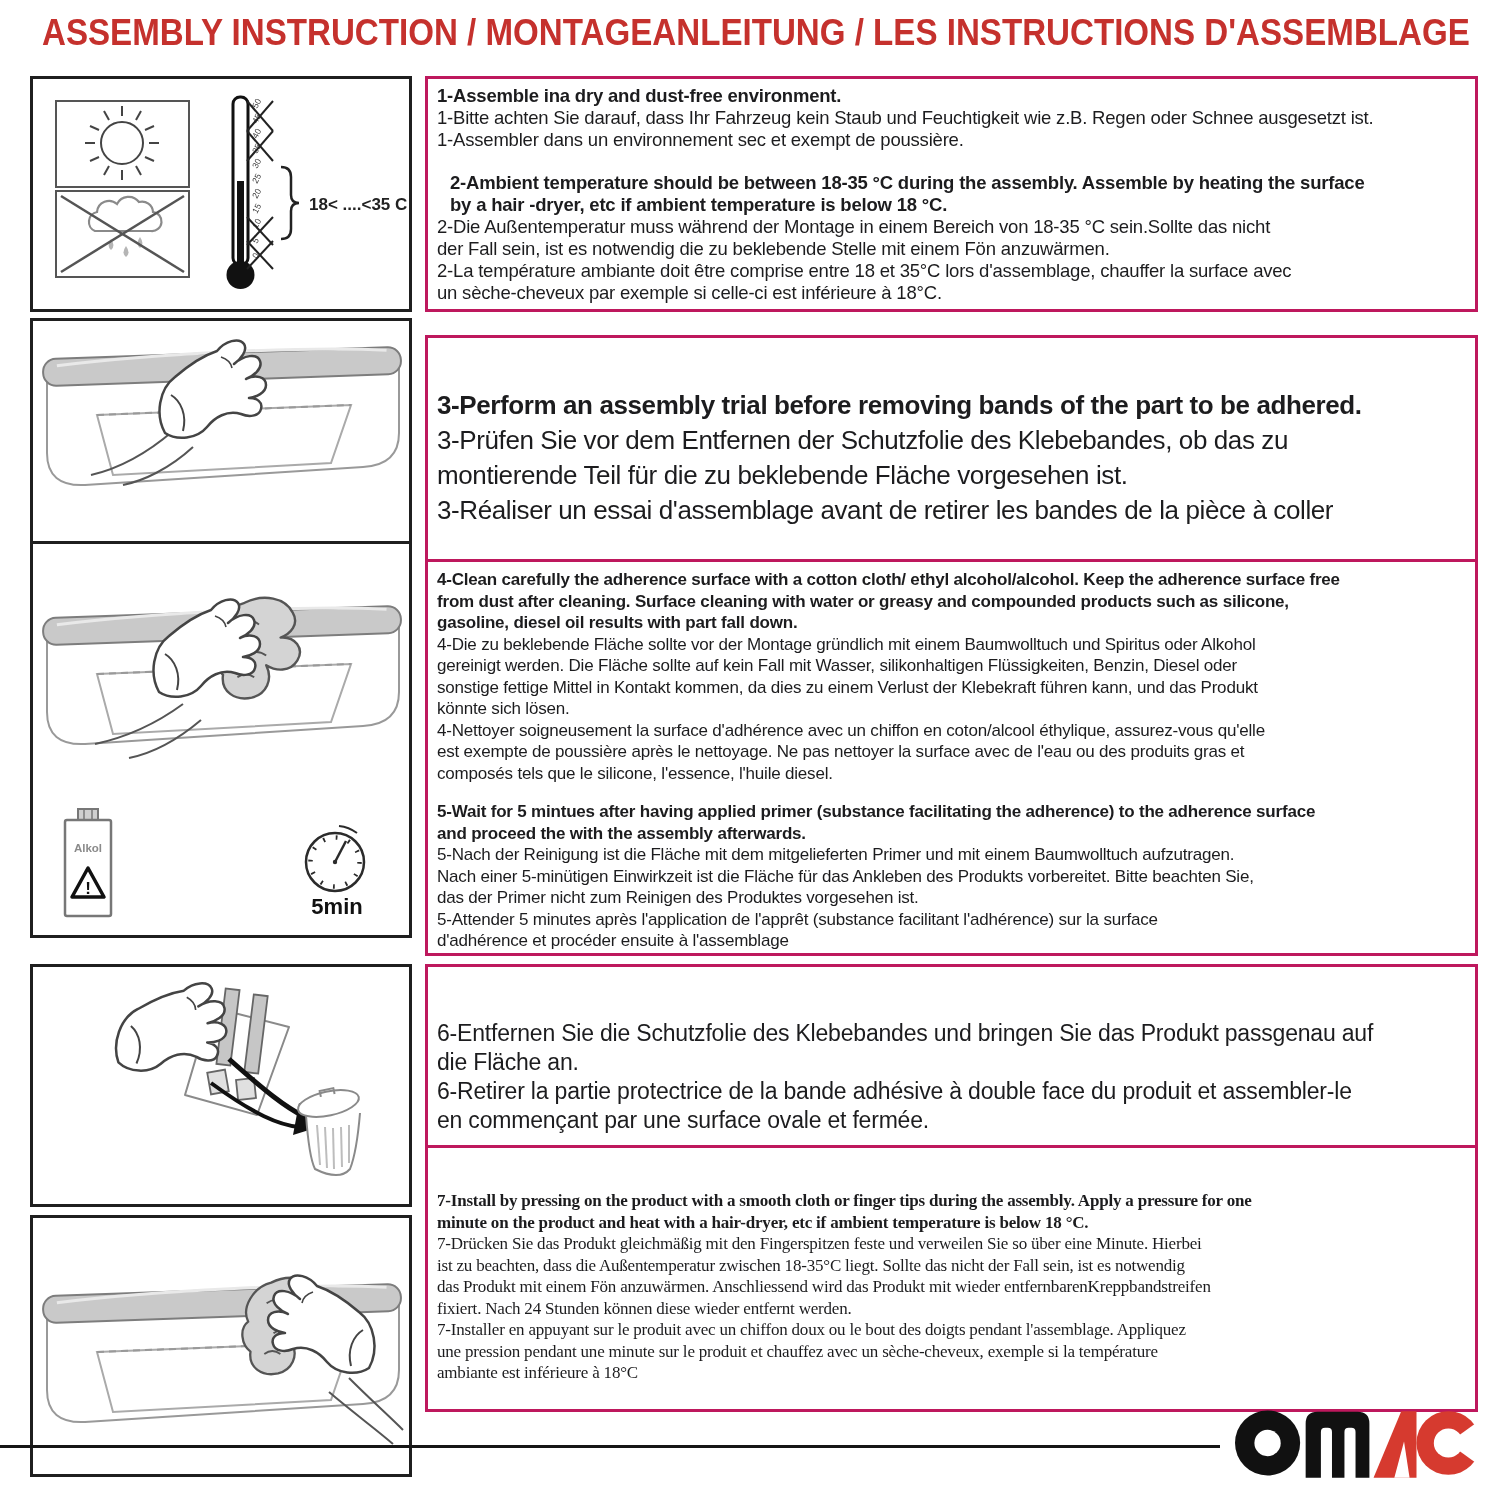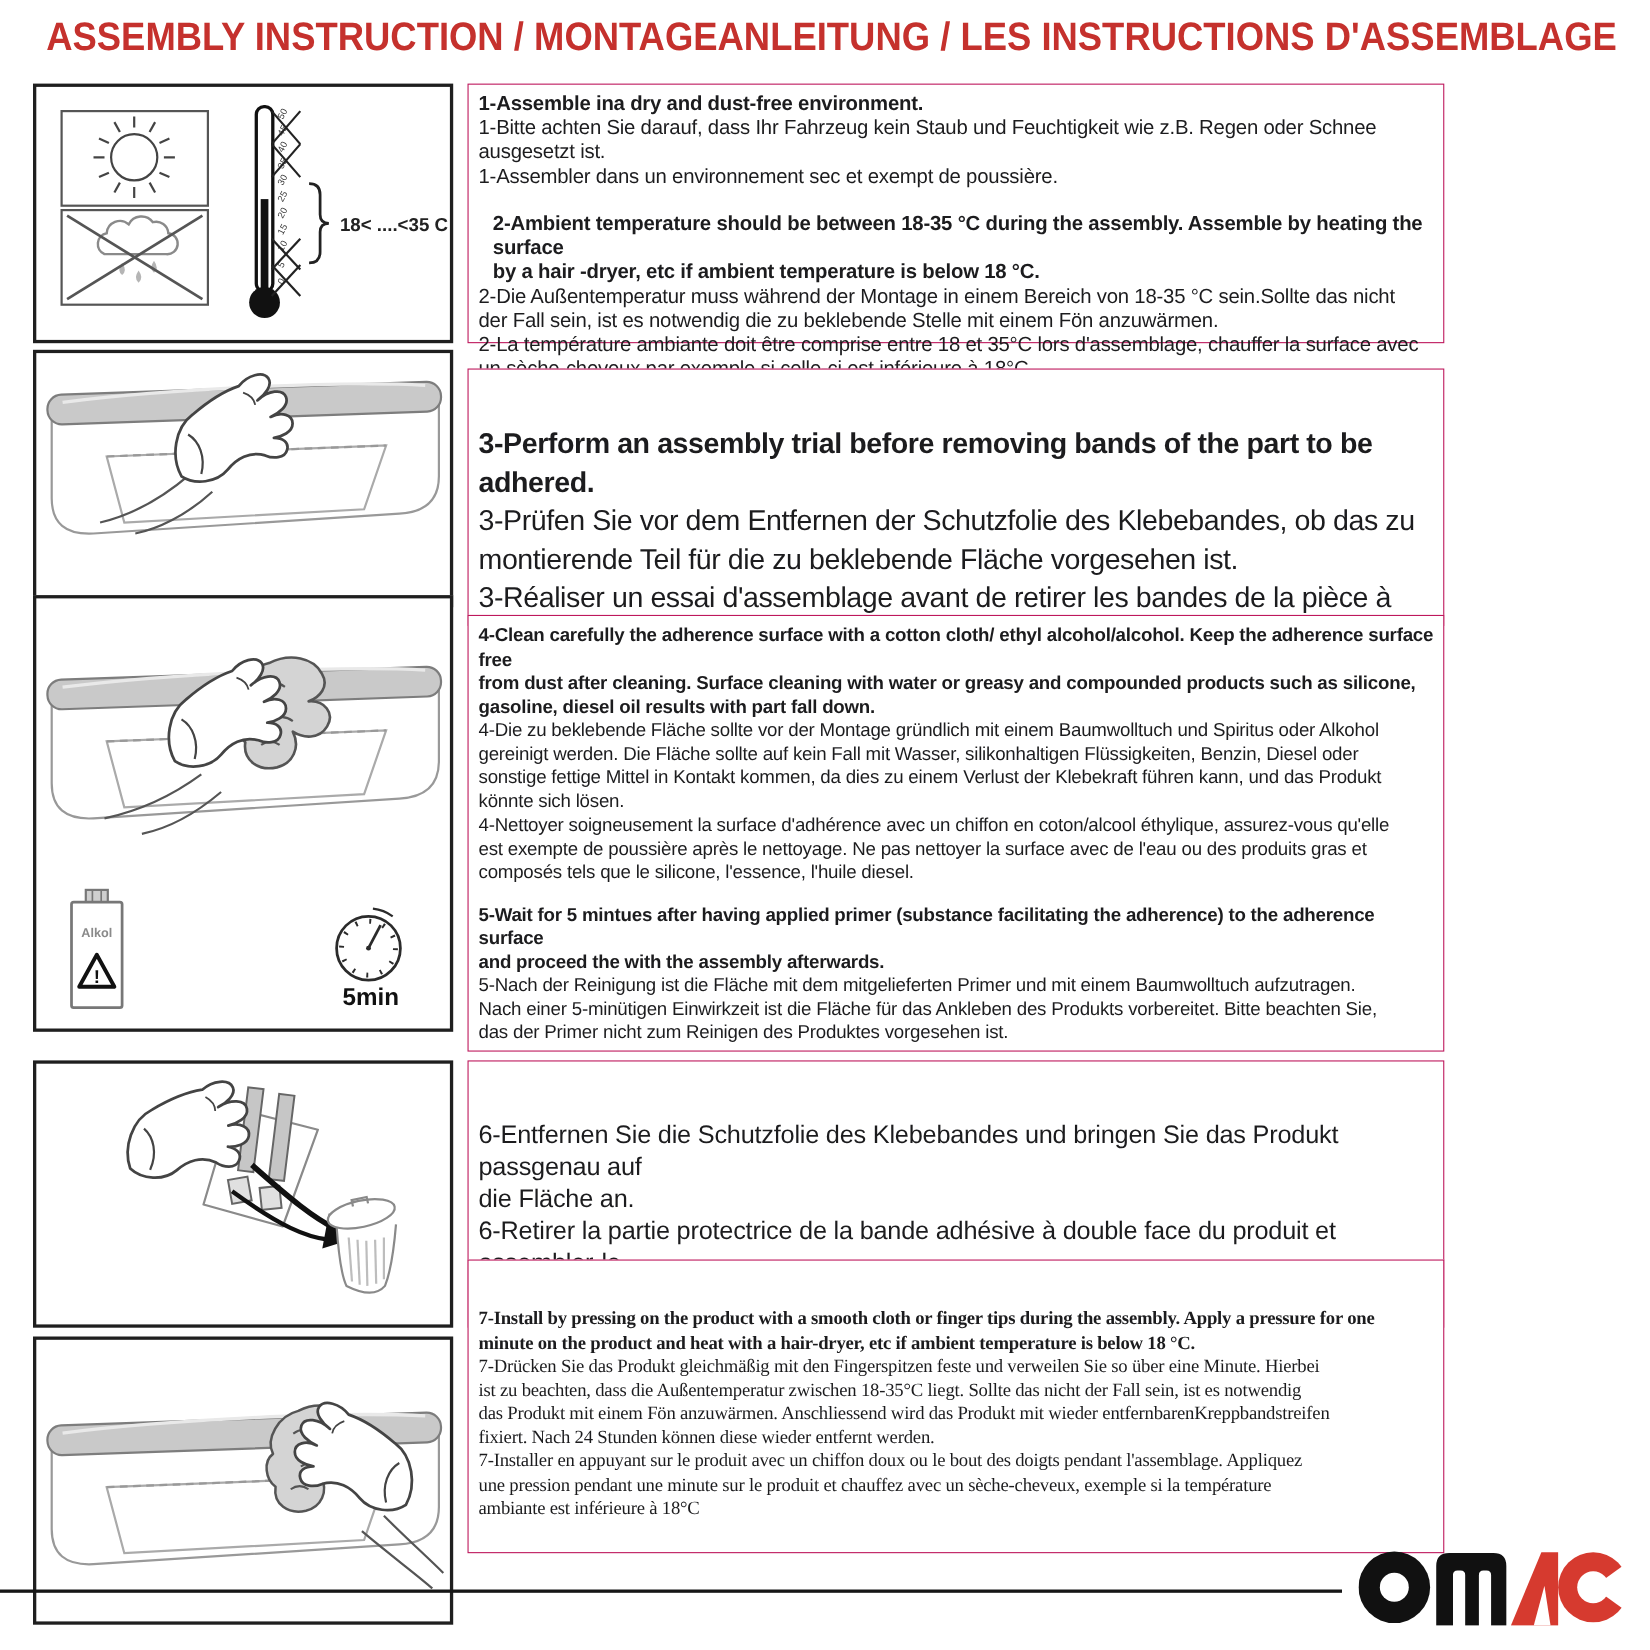--- a/index.html
+++ b/index.html
@@ -3,21 +3,21 @@
 <meta charset="utf-8">
 <style>
   html,body{margin:0;padding:0;background:#ffffff;}
   #page{position:relative;width:1500px;height:1500px;background:#fff;overflow:hidden;
         font-family:"Liberation Sans",sans-serif;color:#1c1c1e;padding-left:32px;}
 
   .title{position:absolute;left:42px;top:12px;font-size:36px;font-weight:700;color:#C5312D;
          white-space:nowrap;transform:scaleX(0.92);transform-origin:left top;letter-spacing:0;}
 
   .illus{position:absolute;left:30px;width:382px;border:3px solid #1f1f1f;background:#fff;box-sizing:border-box;}
-  .textbox{position:absolute;left:425px;width:888px;border:1px solid #be185d;background:#fff;box-sizing:border-box;}
+  .textbox{position:absolute;left:425px;width:1053px;border:3px solid #be185d;background:#fff;box-sizing:border-box;}
 
   .r1i{top:76px;height:236px;}   .r1t{top:76px;height:236px;padding:6px 8px 0 9px;}
   .r2i{top:318px;height:234px;}  .r2t{top:335px;height:234px;padding:50px 10px 0 9px;}
   .r3i{top:541px;height:397px;}  .r3t{top:559px;height:397px;padding:7px 8px 0 9px;}
   .r4i{top:964px;height:243px;}  .r4t{top:964px;height:243px;padding:52px 10px 0 9px;}
   .r5i{top:1215px;height:262px;} .r5t{top:1145px;height:267px;padding:42px 8px 0 9px;font-family:Liberation Serif, serif;}
 
   .p{margin:0;white-space:pre-line;letter-spacing:-0.2px;}
   .b{font-weight:700;}
   .r1t .p{font-size:18.5px;line-height:22px;}
@@ -189,20 +189,22 @@
 sonstige fettige Mittel in Kontakt kommen, da dies zu einem Verlust der Klebekraft führen kann, und das Produkt
 könnte sich lösen.</p>
     <p class="p">4-Nettoyer soigneusement la surface d'adhérence avec un chiffon en coton/alcool éthylique, assurez-vous qu'elle
 est exempte de poussière après le nettoyage. Ne pas nettoyer la surface avec de l'eau ou des produits gras et
 composés tels que le silicone, l'essence, l'huile diesel.</p>
     <p class="p b gap3">5-Wait for 5 mintues after having applied primer (substance facilitating the adherence) to the adherence surface
 and proceed the with the assembly afterwards.</p>
     <p class="p">5-Nach der Reinigung ist die Fläche mit dem mitgelieferten Primer und mit einem Baumwolltuch aufzutragen.
 Nach einer 5-minütigen Einwirkzeit ist die Fläche für das Ankleben des Produkts vorbereitet. Bitte beachten Sie,
 das der Primer nicht zum Reinigen des Produktes vorgesehen ist.</p>
+    <p class="p">5-Attender 5 minutes après l'application de l'apprêt (substance facilitant l'adhérence) sur la surface
+d'adhérence et procéder ensuite à l'assemblage</p>
   </div>
 
   <div class="illus r4i">
     <svg viewBox="0 0 376 237">
       <polygon points="152,128 178,40 256,60 224,148" fill="#fff" stroke="#8a8a8a" stroke-width="2" stroke-linejoin="round"></polygon>
       <g>
         <rect x="188" y="22" width="14" height="76" fill="#c6c6c6" stroke="#666" stroke-width="1.8" transform="rotate(7 195 60)"></rect>
         <rect x="216" y="28" width="14" height="78" fill="#c6c6c6" stroke="#666" stroke-width="1.8" transform="rotate(7 223 67)"></rect>
         <rect x="176" y="104" width="18" height="22" fill="#e0e0e0" stroke="#666" stroke-width="1.8" transform="rotate(-10 185 115)"></rect>
         <rect x="204" y="112" width="18" height="20" fill="#e0e0e0" stroke="#666" stroke-width="1.8" transform="rotate(-6 213 122)"></rect>

